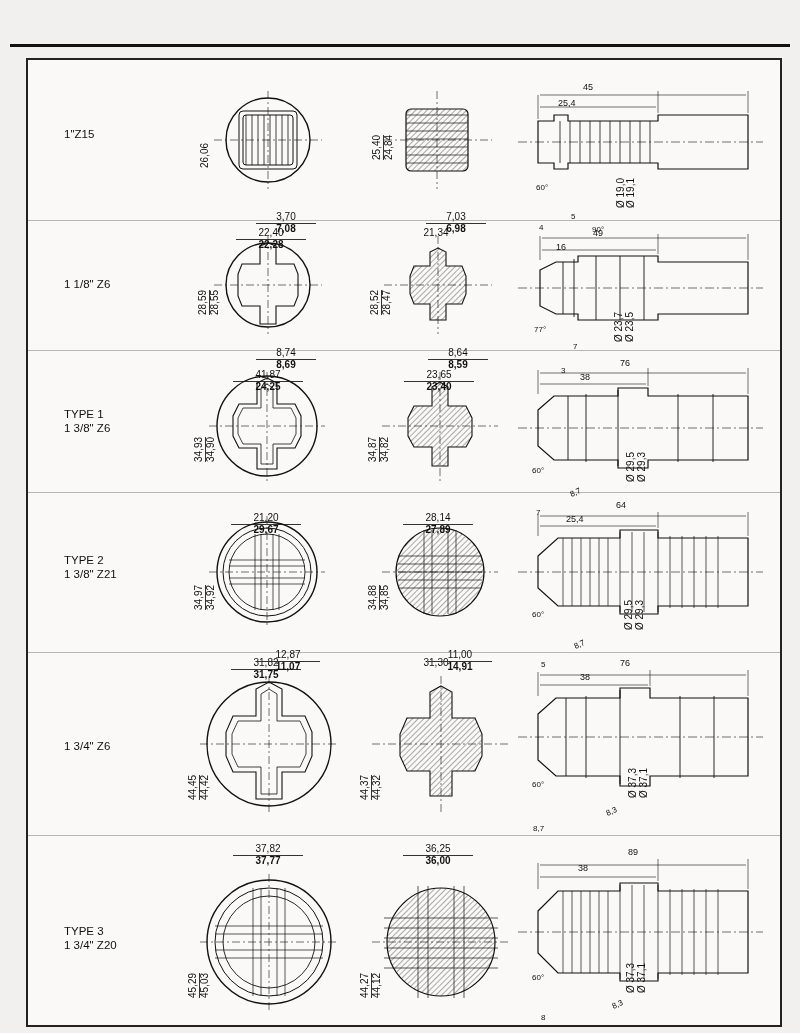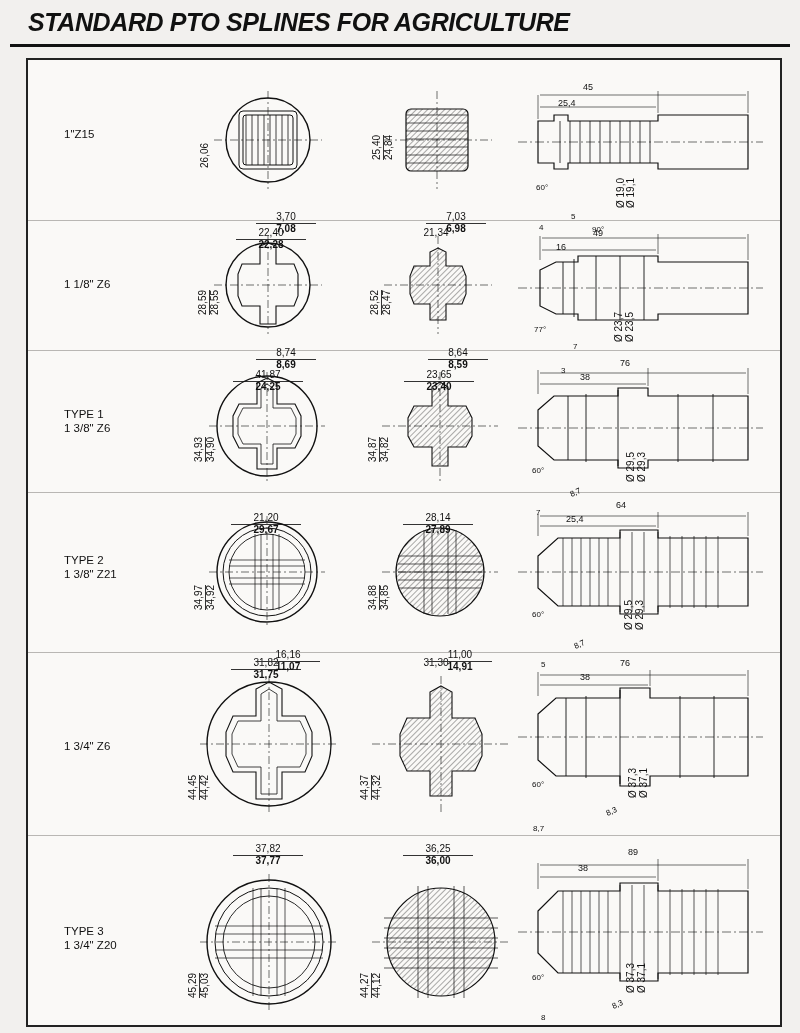--- a/index.html
+++ b/index.html
@@ -53,21 +53,20 @@
   }
   .vstack .a{display:block;border-bottom:1px solid #333;}
   .vstack .b{display:block;}
   svg{display:block;}
   .cell{position:absolute;}
 </style>
 </head>
 <body>
 
 <div id="title-bar">
-  <div id="title-text">STANDARD PTO SPLINES FOR AGRICULTURE</div>
   <div id="title-rule"></div>
 </div>
 
 <div id="sheet">
 
   <div class="row-sep" style="top:160px"></div>
   <div class="row-sep" style="top:290px"></div>
   <div class="row-sep" style="top:432px"></div>
   <div class="row-sep" style="top:592px"></div>
   <div class="row-sep" style="top:775px"></div>
@@ -414,21 +413,21 @@
     <div class="typename" style="left:36px;top:88px">1 3/4" Z6</div>
 
     <svg width="150" height="150" style="position:absolute;left:168px;top:20px">
       <circle cx="73" cy="72" r="62" fill="none" stroke="#111" stroke-width="1.4"></circle>
       <path d="M73 10 L86 17 L86 44 L109 44 L116 60 L116 84 L109 100 L86 100 L86 127 L60 127 L60 100 L37 100 L30 84 L30 60 L37 44 L60 44 L60 17 Z" fill="none" stroke="#111" stroke-width="1.1"></path>
       <path d="M73 17 L81 22 L81 49 L104 49 L110 62 L110 82 L104 95 L81 95 L81 122 L65 122 L65 95 L42 95 L36 82 L36 62 L42 49 L65 49 L65 22 Z" fill="none" stroke="#111" stroke-width="0.8"></path>
       <line x1="4" y1="72" x2="142" y2="72" stroke="#111" stroke-width="0.6" stroke-dasharray="8,3,2,3"></line>
       <line x1="73" y1="4" x2="73" y2="142" stroke="#111" stroke-width="0.6" stroke-dasharray="8,3,2,3"></line>
     </svg>
     <div class="dimstack" style="left:228px;top:-2px;width:64px">
-      <span class="a">16,16</span>
+      <span class="a">12,87</span>
       <span class="b">11,07</span>
     </div>
     <div class="vstack" style="left:160px;top:148px">
       <span class="a">44,45</span>
       <span class="b">44,42</span>
     </div>
     <div class="dimstack" style="left:205px;top:192px;width:70px">
       <span class="a">37,82</span>
       <span class="b">37,77</span>
     </div>

